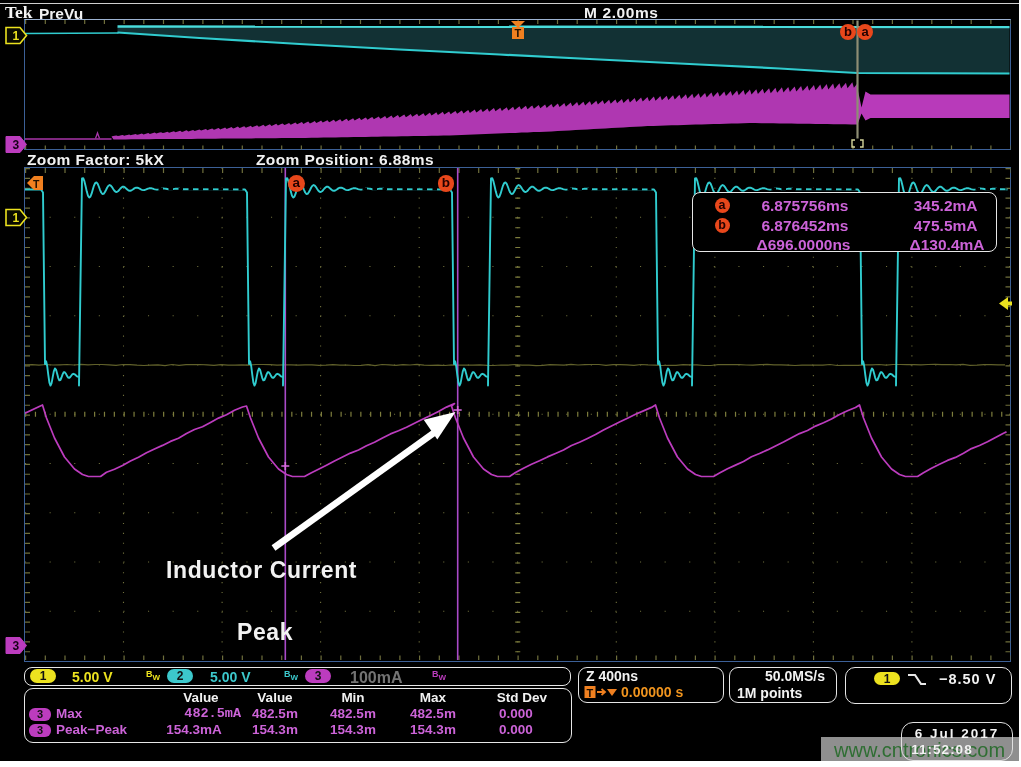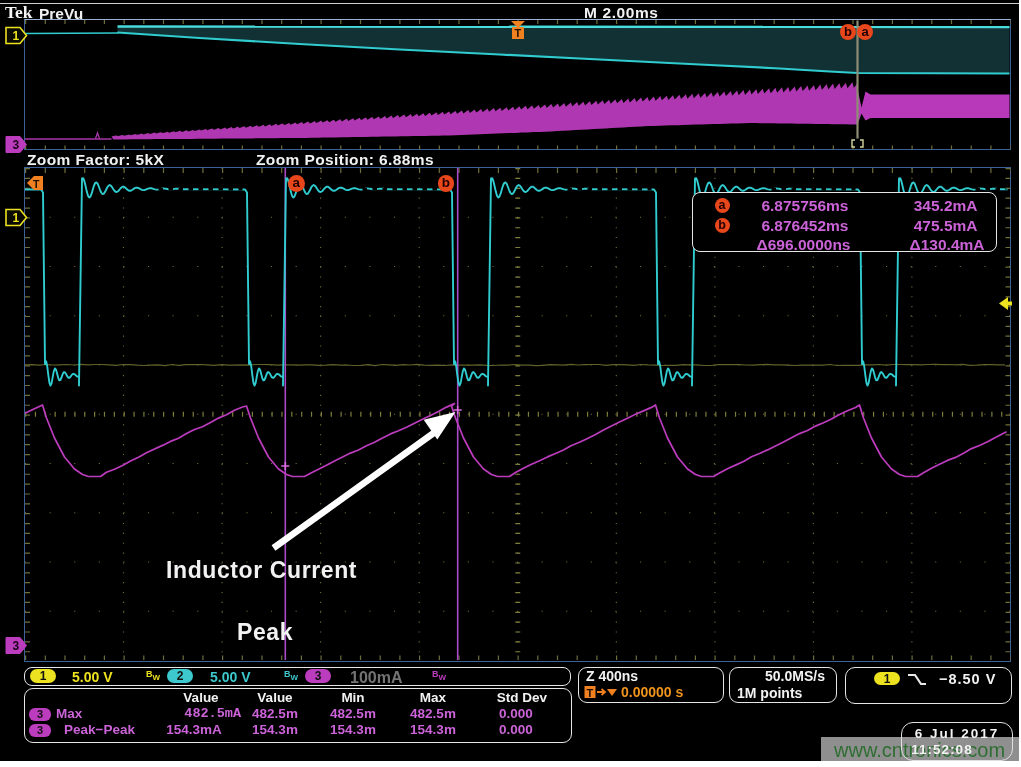--- a/index.html
+++ b/index.html
@@ -161,21 +161,21 @@
   <div class="abs w" style="left:368px;top:1px;width:80px;text-align:center;font-size:13.5px;">Max</div>
   <div class="abs w" style="left:455px;top:1px;width:84px;text-align:center;font-size:13.5px;">Std Dev</div>
   <div class="pill" style="left:4px;top:19px;width:22px;height:13px;background:#bc3cbe;color:#111;font-size:11px;line-height:13.5px;border-radius:6px;">3</div>
   <div class="abs" style="left:31px;top:17px;">Max</div>
   <div class="abs" style="left:122px;top:17px;width:94px;text-align:right;font-family:Liberation Mono, monospace;">482.5mA</div>
   <div class="abs" style="left:210px;top:17px;width:80px;text-align:center;">482.5m</div>
   <div class="abs" style="left:290px;top:17px;width:76px;text-align:center;">482.5m</div>
   <div class="abs" style="left:368px;top:17px;width:80px;text-align:center;">482.5m</div>
   <div class="abs" style="left:455px;top:17px;width:72px;text-align:center;">0.000</div>
   <div class="pill" style="left:4px;top:34.5px;width:22px;height:13px;background:#bc3cbe;color:#111;font-size:11px;line-height:13.5px;border-radius:6px;">3</div>
-  <div class="abs" style="left:31px;top:32.5px;margin-left:8px;">Peak−Peak</div>
+  <div class="abs" style="left:31px;top:32.5px;">Peak−Peak</div>
   <div class="abs" style="left:122px;top:32.5px;width:94px;text-align:center;">154.3mA</div>
   <div class="abs" style="left:210px;top:32.5px;width:80px;text-align:center;">154.3m</div>
   <div class="abs" style="left:290px;top:32.5px;width:76px;text-align:center;">154.3m</div>
   <div class="abs" style="left:368px;top:32.5px;width:80px;text-align:center;">154.3m</div>
   <div class="abs" style="left:455px;top:32.5px;width:72px;text-align:center;">0.000</div>
 </div>
 
 <div class="box" style="left:578px;top:666.5px;width:144px;height:34px;border-radius:9px;">
   <div class="abs w" style="left:7px;top:0.5px;font-size:14px;">Z 400ns</div>
   <div class="abs" style="left:5px;top:17.5px;height:13px;">

